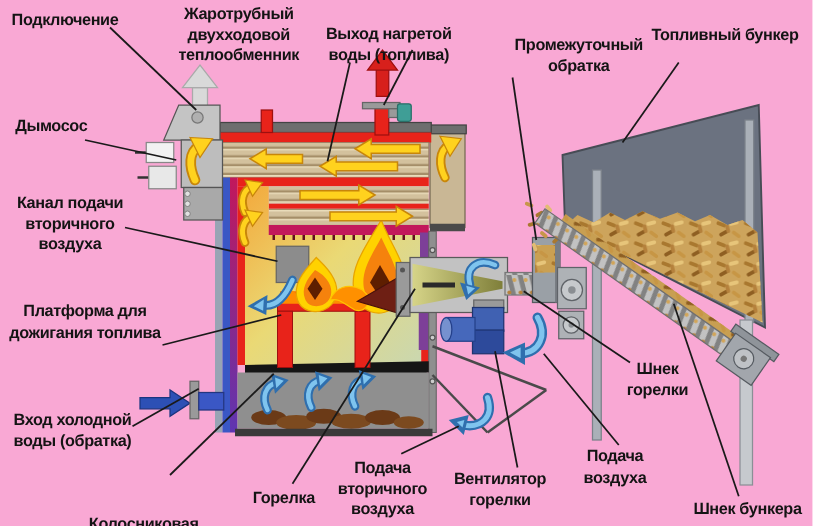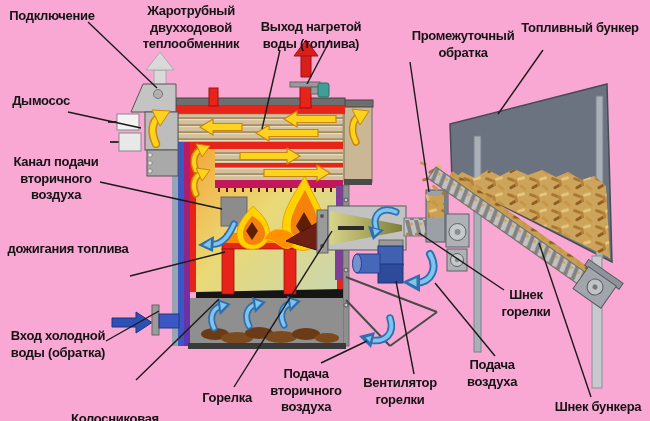--- a/index.html
+++ b/index.html
@@ -348,20 +348,21 @@
 </div>
 <div class="lbl" style="left:8px;top:93px;width:66px;">
   <span>Дымосос</span>
 </div>
 <div class="lbl" style="left:8px;top:154px;width:96px;">
   <span>Канал подачи</span>
   <span>вторичного</span>
   <span>воздуха</span>
 </div>
 <div class="lbl" style="left:2px;top:241px;width:132px;">
+  <span>Платформа для</span>
   <span>дожигания топлива</span>
 </div>
 <div class="lbl" style="left:4px;top:328px;width:108px;">
   <span>Вход холодной</span>
   <span>воды (обратка)</span>
 </div>
 <div class="lbl" style="left:68px;top:381px;width:94px;margin-top:30px;">
   <span>Колосниковая</span>
   <span>решетка</span>
 </div>

